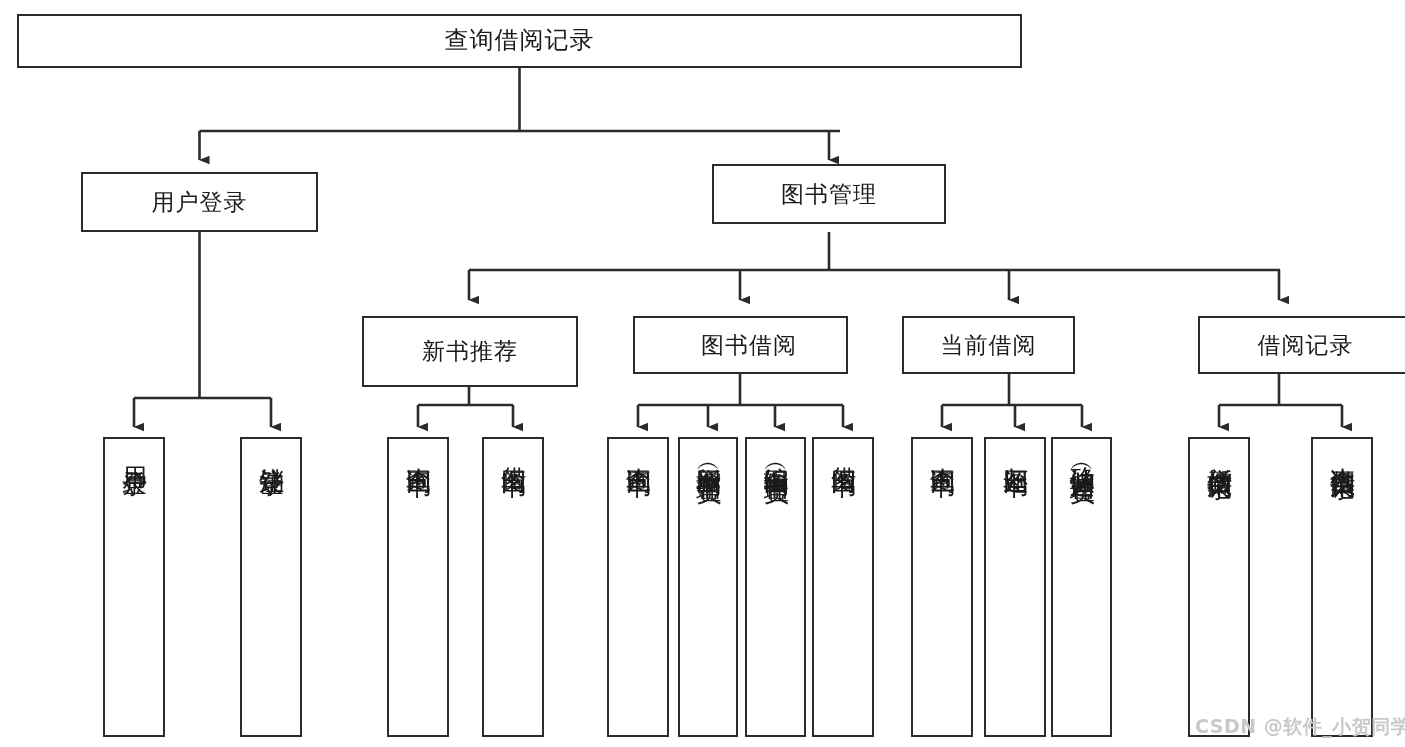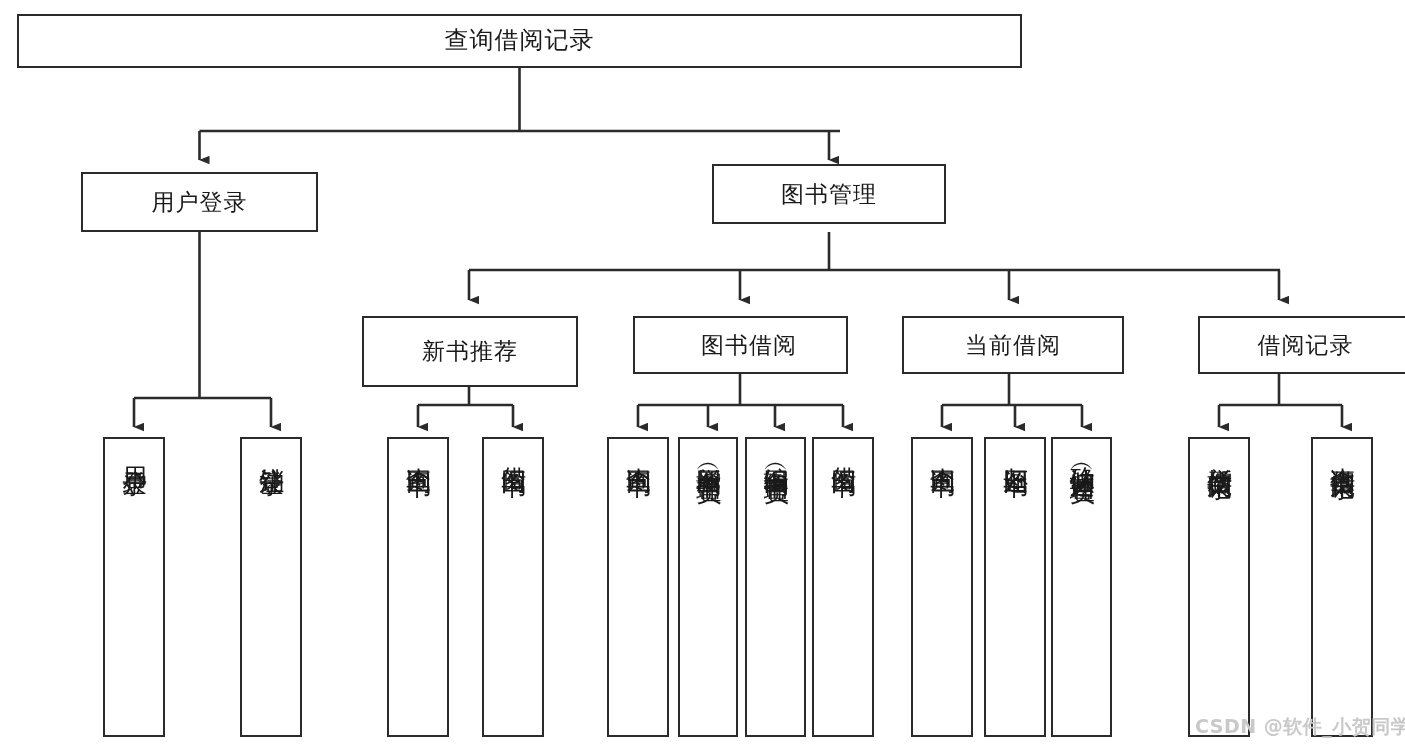--- a/index.html
+++ b/index.html
@@ -134,21 +134,21 @@
   <div class="node horiz" style="left:712px; top:164px; width:234px; height:60px;">
     <span>图书管理</span>
   </div>
 
   <div class="node horiz" style="left:362px; top:316px; width:216px; height:71px;">
     <span>新书推荐</span>
   </div>
   <div class="node horiz" style="left:633px; top:316px; width:215px; height:58px;padding-left:17px;">
     <span>图书借阅</span>
   </div>
-  <div class="node horiz" style="left:902px; top:316px; width:222px; height:58px;">
+  <div class="node horiz" style="left:902px; top:316px; width:173px; height:58px;">
     <span>当前借阅</span>
   </div>
   <div class="node horiz" style="left:1198px; top:316px; width:215px; height:58px;">
     <span>借阅记录</span>
   </div>
 
   <div class="node leaf" style="left:103px; top:437px; width:62px; height:300px;">
     <span class="vtext">用户登录</span>
   </div>
   <div class="node leaf" style="left:240px; top:437px; width:62px; height:300px;">

